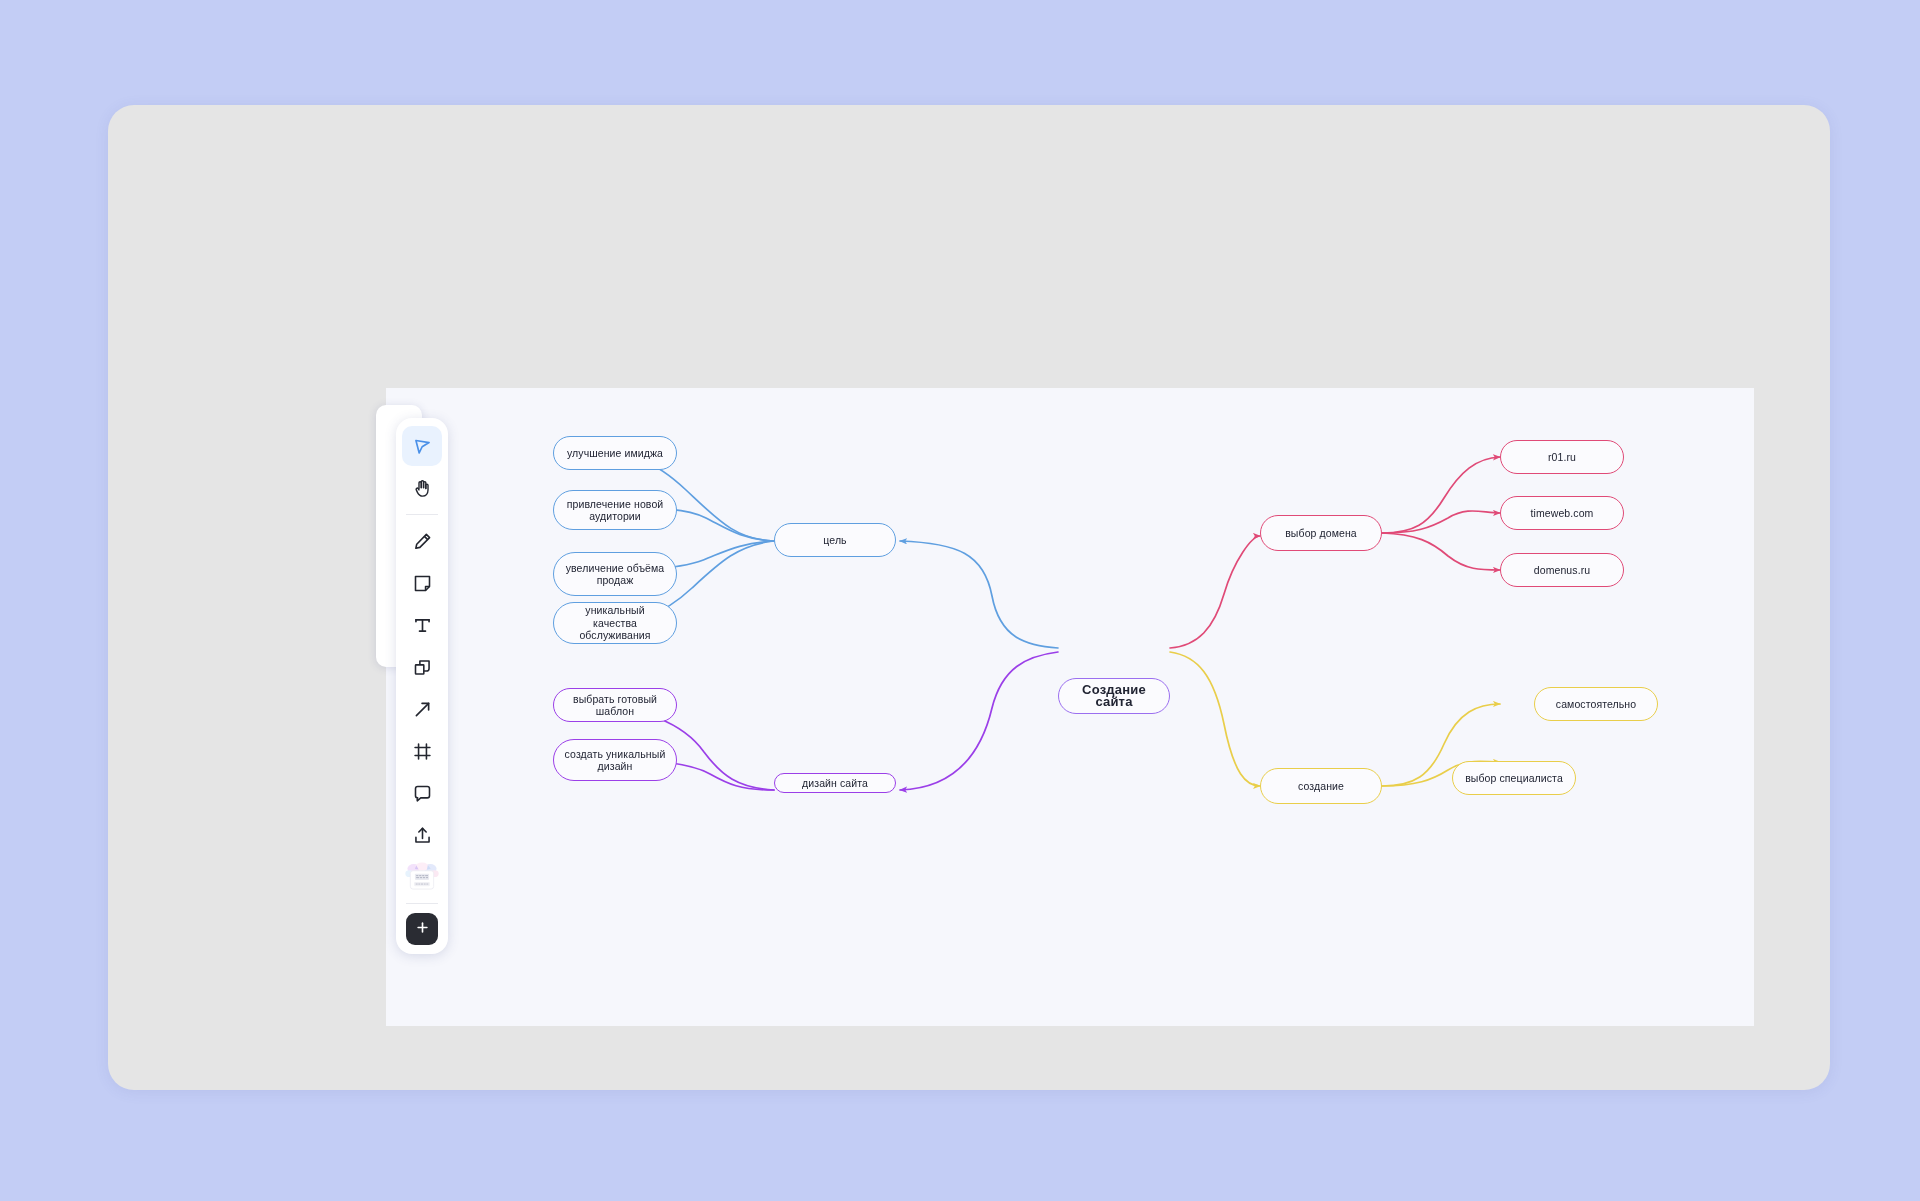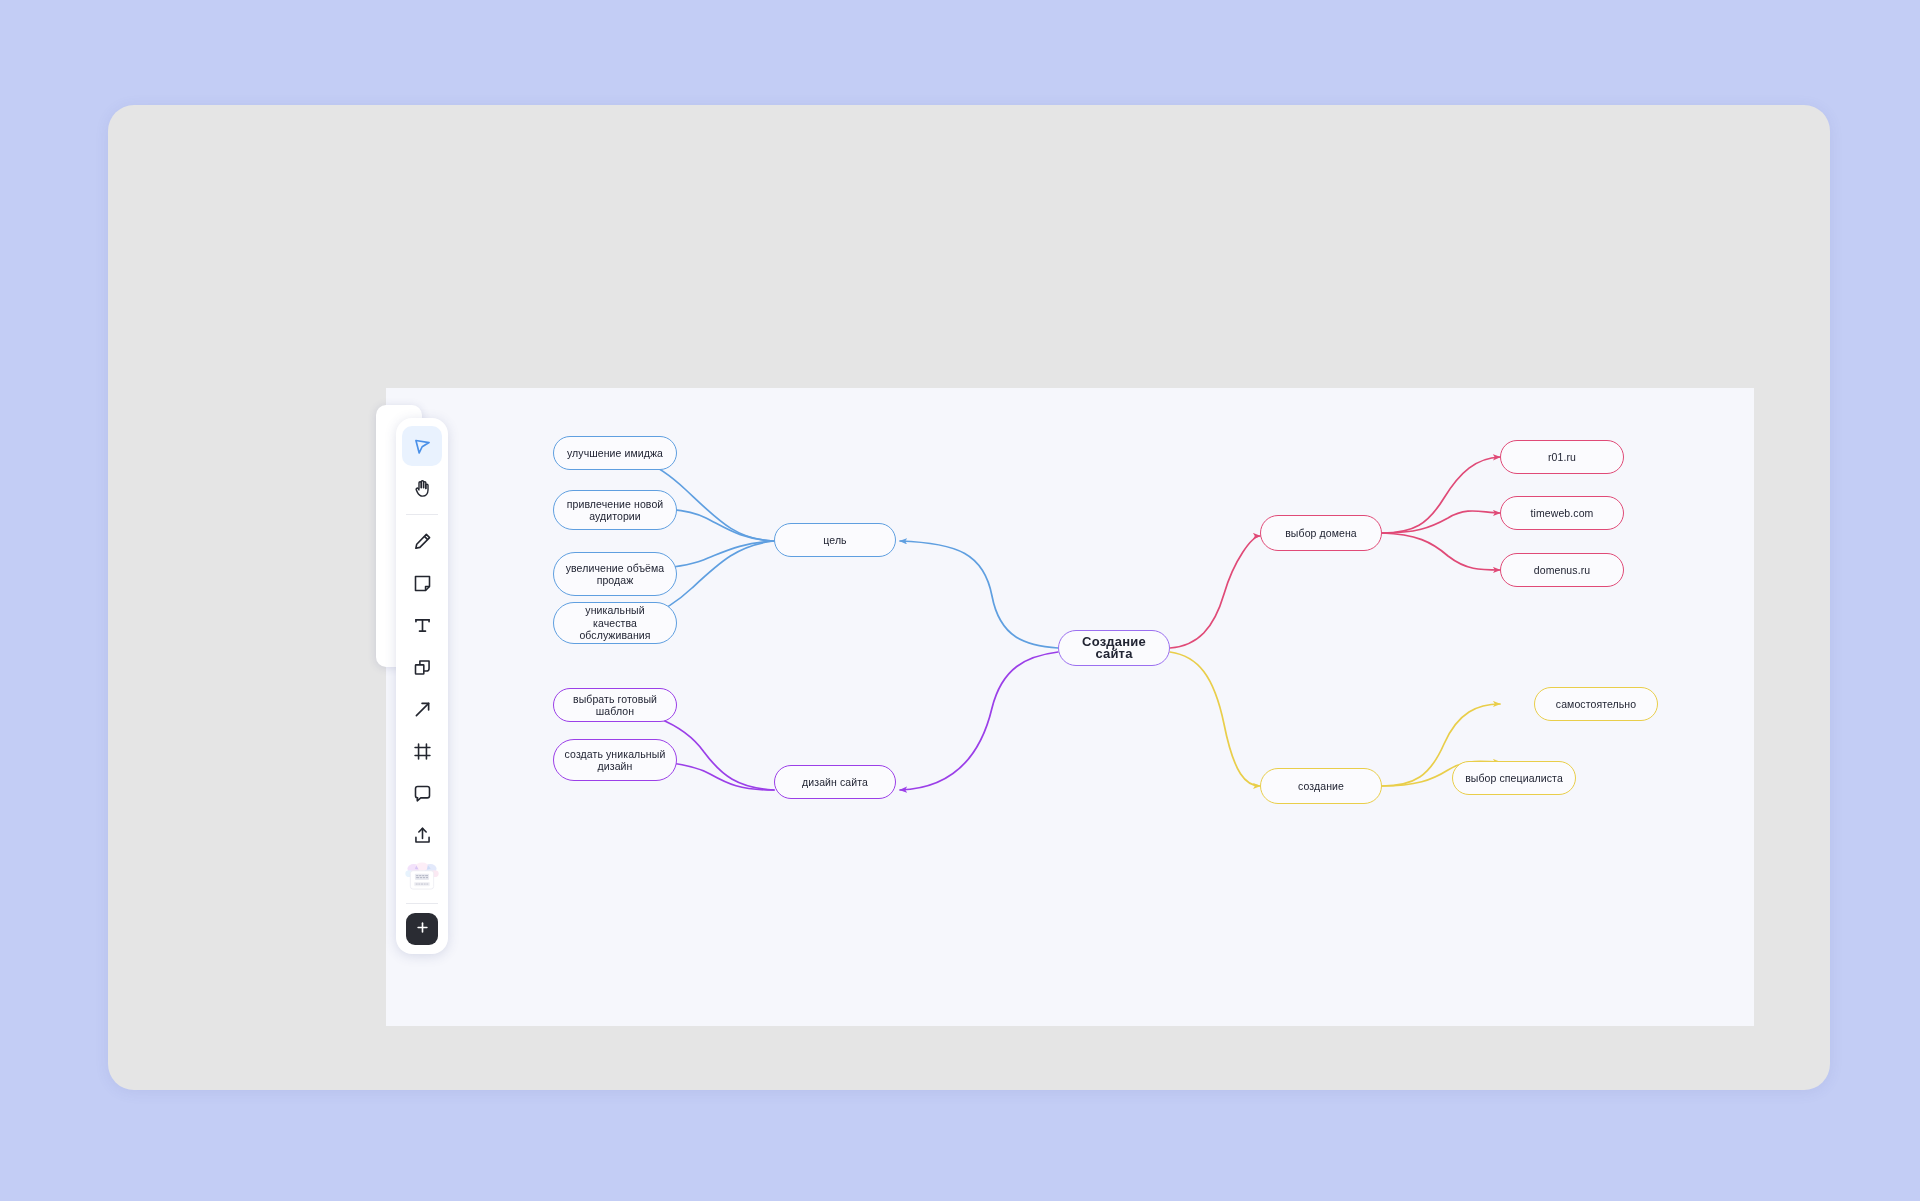--- a/index.html
+++ b/index.html
@@ -78,20 +78,21 @@
     font-size: 10.5px;
     line-height: 12.5px;
     padding: 2px 8px;
     letter-spacing: .1px;
     z-index: 3;
   }
   .node.root {
     font-size: 13px;
     font-weight: bold;
     letter-spacing: .2px;
+    margin-top: 48px;
   }
   
   #toolbar {
     position: absolute;
     left: 288px;
     top: 313px;
     width: 52px;
     padding: 7px 0 9px;
     background: #ffffff;
     border-radius: 16px;
@@ -200,21 +201,21 @@
       <div class="node" style="left:388px; top:135px; width:122px; height:34px; border-color:#5f9fe0;">
         <span>цель</span>
       </div>
 
       <div class="node" style="left:167px; top:300px; width:124px; height:34px; border-color:#9b3fe8;">
         <span>выбрать готовый шаблон</span>
       </div>
       <div class="node" style="left:167px; top:351px; width:124px; height:42px; border-color:#9b3fe8;">
         <span>создать уникальный дизайн</span>
       </div>
-      <div class="node" style="left:388px; top:377px; width:122px; height:34px; border-color:#9b3fe8;">
+      <div class="node" style="left:388px; top:385px; width:122px; height:20px; border-color:#9b3fe8;">
         <span>дизайн сайта</span>
       </div>
 
       <div class="node root" style="left:672px; top:242px; width:112px; height:36px; border-color:#9b6ff0;">
         <span>Создание сайта</span>
       </div>
 
       <div class="node" style="left:874px; top:127px; width:122px; height:36px; border-color:#e04a77;">
         <span>выбор домена</span>
       </div>

